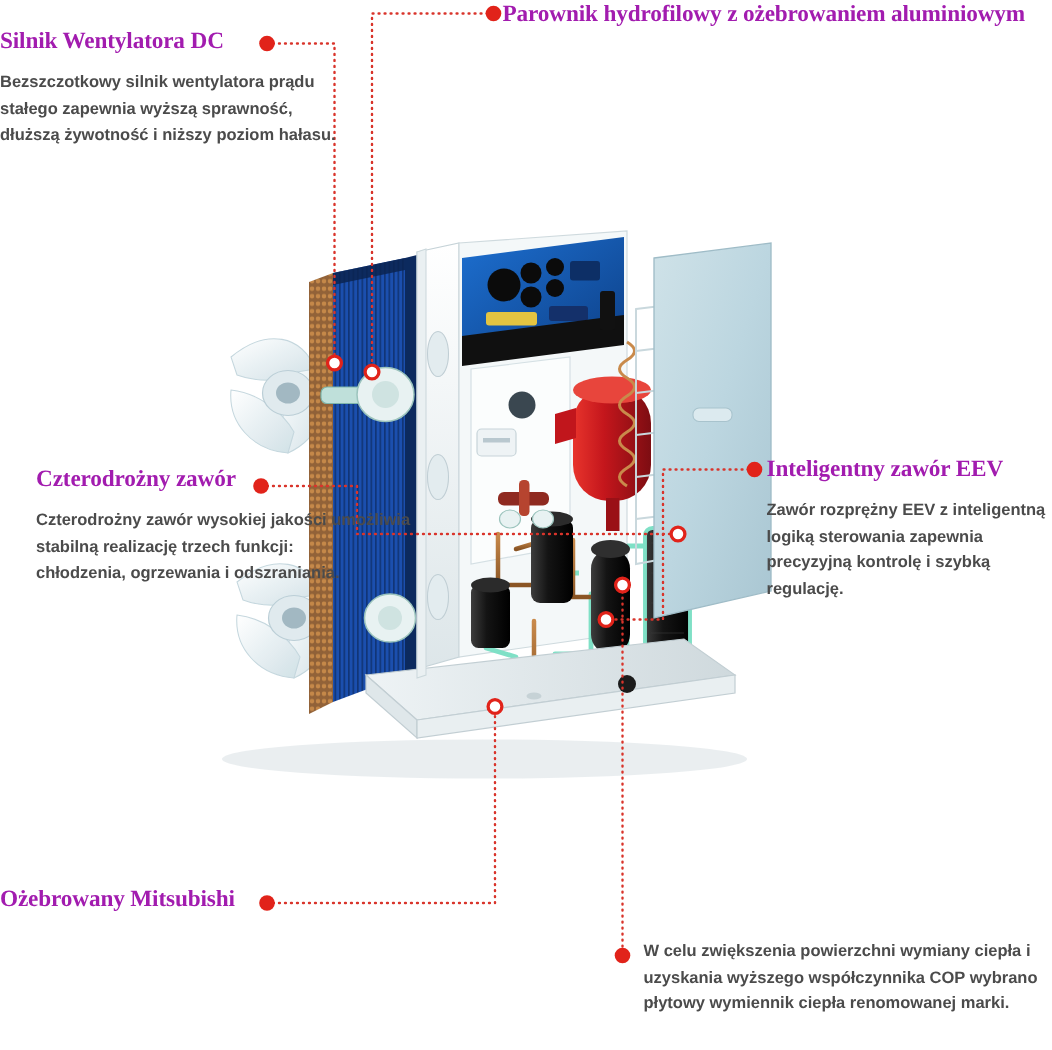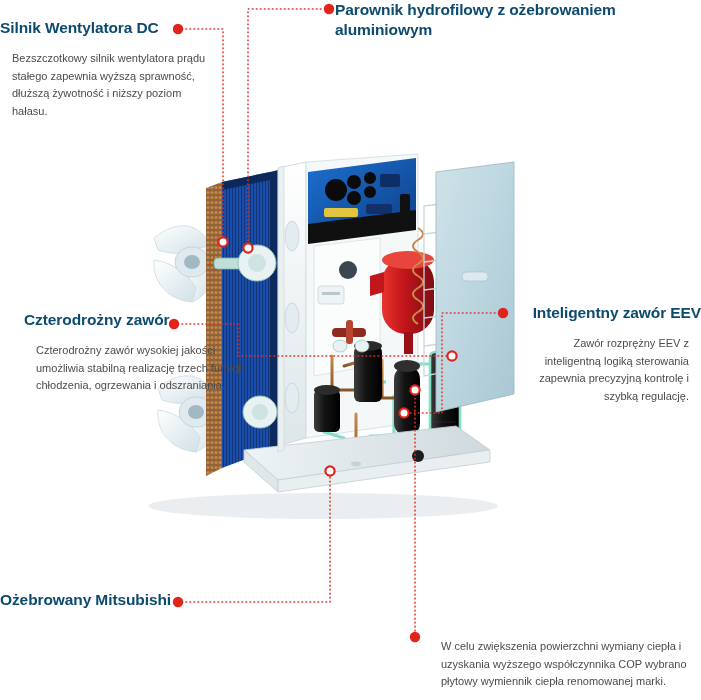--- a/index.html
+++ b/index.html
@@ -9,31 +9,31 @@
     font-family:"Liberation Sans","DejaVu Sans",sans-serif;
     color:#3a3a3a;
   }
   .stage{position:absolute;inset:0;}
 
   
   .callout{position:absolute;}
   .callout h3{
     margin:0 0 9px 0;
     font-size:15.5px;line-height:20px;font-weight:bold;
-    color:#0c4a6e;letter-spacing:-0.1px;white-space:nowrap;
+    color:#a21caf;letter-spacing:-0.1px;white-space:nowrap;font-family:Liberation Serif, serif;
   }
   .callout h3.wrap{white-space:normal;}
   .callout p{
-    margin:12px;font-size:11px;line-height:17.5px;color:#4b4b4b;
+    margin:0;font-size:11px;line-height:17.5px;color:#4b4b4b;font-weight:bold;
   }
 
   #callout-fan-motor{left:0px;top:18px;width:230px;}
   #callout-evaporator{left:335px;top:0px;width:366px;}
   #callout-four-way-valve{left:0px;top:310px;width:250px;padding-left:24px;}
-  #callout-eev-valve{left:511px;top:303px;width:190px;text-align:right;}
+  #callout-eev-valve{left:511px;top:303px;width:190px;}
   #callout-compressor{left:0px;top:590px;width:250px;}
   #callout-plate-exchanger{left:429px;top:626px;width:272px;}
 
   
   .lines{position:absolute;inset:0;pointer-events:none;}
   .dot{fill:#e1231a;}
   .ring{fill:#ffffff;stroke:#e1231a;stroke-width:2.2;}
   .conn{
     fill:none;stroke:#d9342b;stroke-width:1.6;
     stroke-linecap:round;stroke-dasharray:0.6 3.4;

